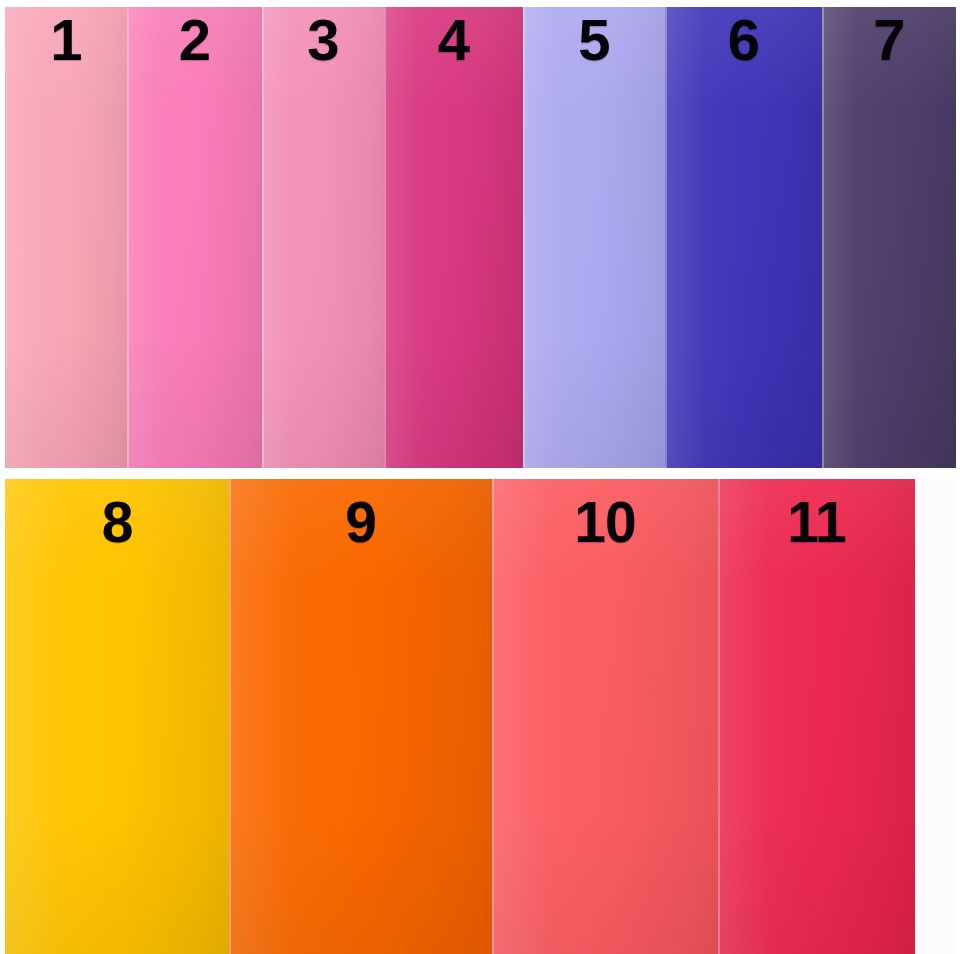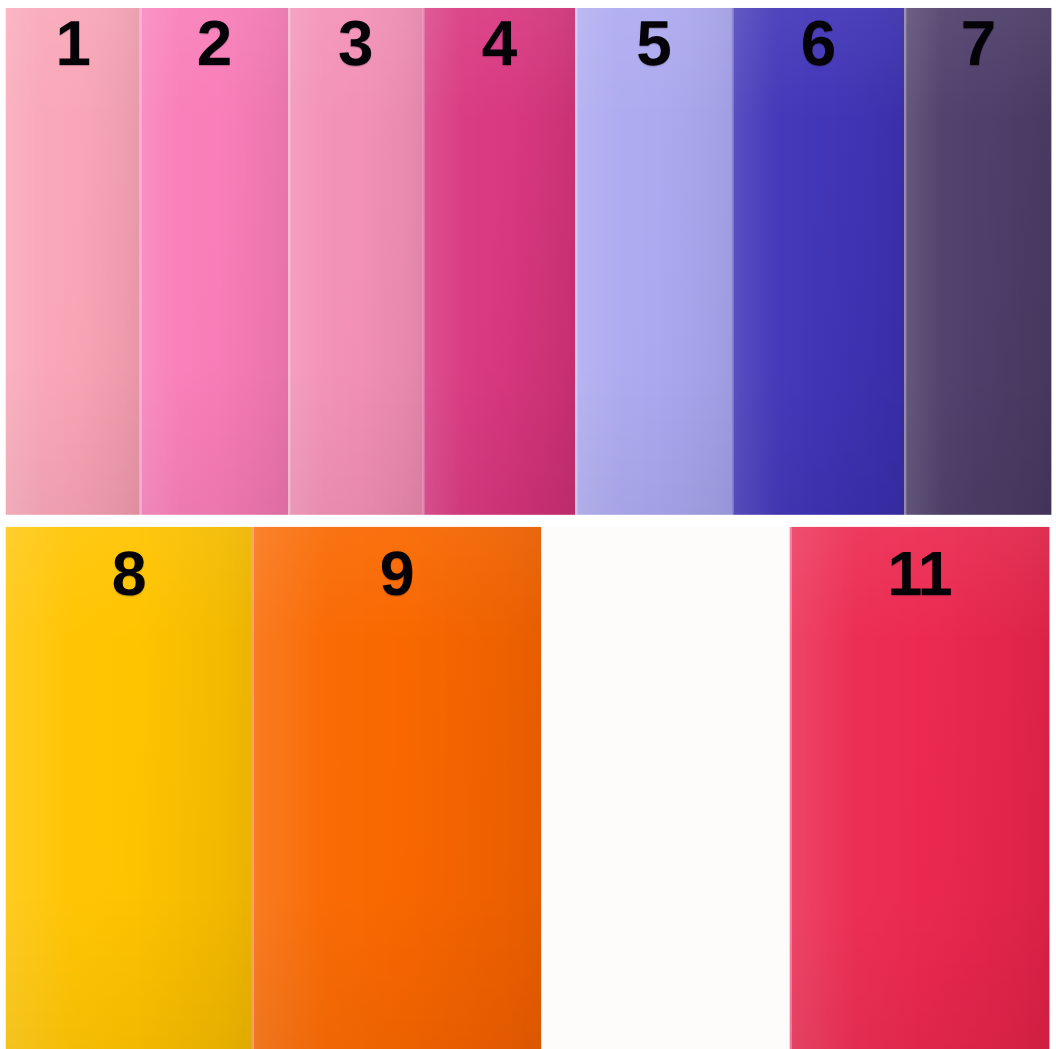--- a/index.html
+++ b/index.html
@@ -164,22 +164,27 @@
         <span class="sheen"></span>
         <span class="gloss"></span>
         <span class="swatch-number">8</span>
       </div>
       <div class="swatch" style="left: 229px; width: 263px; background: linear-gradient(100deg, rgb(249, 104, 0) 0%, rgb(249, 104, 0) 45%, rgb(243, 96, 0) 100%);">
         <span class="sheen"></span>
         <span class="gloss"></span>
         <span class="swatch-number">9</span>
       </div>
       <span class="seam" style="left: 229px;"></span>
+      <div class="swatch" style="left: 492px; width: 226px; background: linear-gradient(100deg, rgb(251, 93, 98) 0%, rgb(251, 93, 98) 45%, rgb(244, 85, 92) 100%);">
+        <span class="sheen"></span>
+        <span class="gloss"></span>
+        <span class="swatch-number">10</span>
+      </div>
       <span class="seam" style="left: 492px;"></span>
-      <div class="swatch" style="left: 718px; width: 236px; background: linear-gradient(100deg, rgb(236, 42, 81) 0%, rgb(236, 42, 81) 45%, rgb(229, 34, 73) 100%);">
+      <div class="swatch" style="left: 718px; width: 197px; background: linear-gradient(100deg, rgb(236, 42, 81) 0%, rgb(236, 42, 81) 45%, rgb(229, 34, 73) 100%);">
         <span class="sheen"></span>
         <span class="gloss"></span>
         <span class="swatch-number">11</span>
       </div>
       <span class="seam" style="left: 718px;"></span>
     </div>
 
   <div class="margin-bar" id="margin-top"></div>
   <div class="margin-bar" id="margin-mid"></div>
   <div class="margin-bar" id="margin-left"></div>

